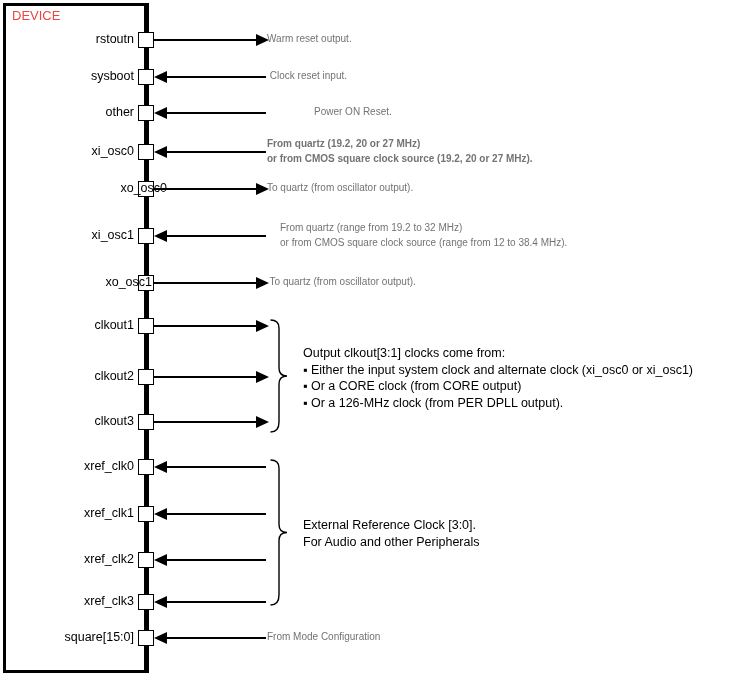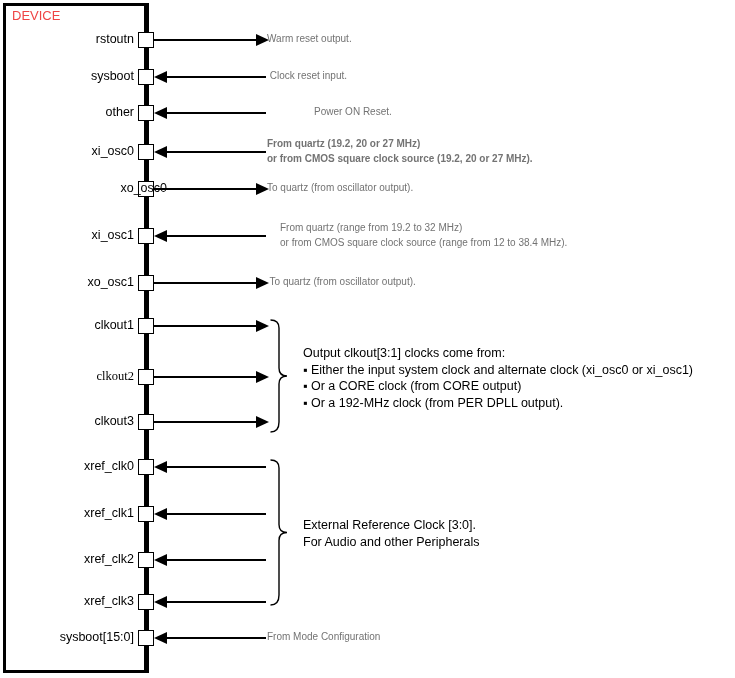--- a/index.html
+++ b/index.html
@@ -135,30 +135,30 @@
       <div class="wire" style="left: 154px; top: 188.2px; width: 102px;"></div>
       <div class="arrow right" style="left: 256px; top: 183px;"></div>
       <div class="desc" style="left: 267px; top: 180.25px;">To quartz (from oscillator output).</div>
       <div class="pin-box" style="left: 138px; top: 228px;"></div>
       <div class="pin-label" style="right: 601px; top: 228px;">xi_osc1</div>
       <div class="wire" style="left: 167px; top: 235.2px; width: 99px;"></div>
       <div class="arrow left" style="left: 154px; top: 230px;"></div>
       <div class="desc" style="left: 280px; top: 219.5px;">From quartz (range from 19.2 to 32 MHz)
 or from CMOS square clock source (range from 12 to 38.4 MHz).</div>
       <div class="pin-box" style="left: 138px; top: 275px;"></div>
-      <div class="pin-label" style="right: 601px; top: 275px;">xo_osc1</div>
+      <div class="pin-label" style="right: 583px; top: 275px;">xo_osc1</div>
       <div class="wire" style="left: 154px; top: 282.2px; width: 102px;"></div>
       <div class="arrow right" style="left: 256px; top: 277px;"></div>
       <div class="desc" style="left: 267px; top: 274.25px;"> To quartz (from oscillator output).</div>
       <div class="pin-box" style="left: 138px; top: 318px;"></div>
       <div class="pin-label" style="right: 601px; top: 318px;">clkout1</div>
       <div class="wire" style="left: 154px; top: 325.2px; width: 102px;"></div>
       <div class="arrow right" style="left: 256px; top: 320px;"></div>
       <div class="pin-box" style="left: 138px; top: 369px;"></div>
-      <div class="pin-label" style="right: 601px; top: 369px; font-family: Liberation Serif, serif;">clkout2</div>
+      <div class="pin-label" style="right: 601px; top: 369px;">clkout2</div>
       <div class="wire" style="left: 154px; top: 376.2px; width: 102px;"></div>
       <div class="arrow right" style="left: 256px; top: 371px;"></div>
       <div class="pin-box" style="left: 138px; top: 414px;"></div>
       <div class="pin-label" style="right: 601px; top: 414px;">clkout3</div>
       <div class="wire" style="left: 154px; top: 421.2px; width: 102px;"></div>
       <div class="arrow right" style="left: 256px; top: 416px;"></div>
       <div class="pin-box" style="left: 138px; top: 459px;"></div>
       <div class="pin-label" style="right: 601px; top: 459px;">xref_clk0</div>
       <div class="wire" style="left: 167px; top: 466.2px; width: 99px;"></div>
       <div class="arrow left" style="left: 154px; top: 461px;"></div>
@@ -168,33 +168,33 @@
       <div class="arrow left" style="left: 154px; top: 508px;"></div>
       <div class="pin-box" style="left: 138px; top: 552px;"></div>
       <div class="pin-label" style="right: 601px; top: 552px;">xref_clk2</div>
       <div class="wire" style="left: 167px; top: 559.2px; width: 99px;"></div>
       <div class="arrow left" style="left: 154px; top: 554px;"></div>
       <div class="pin-box" style="left: 138px; top: 594px;"></div>
       <div class="pin-label" style="right: 601px; top: 594px;">xref_clk3</div>
       <div class="wire" style="left: 167px; top: 601.2px; width: 99px;"></div>
       <div class="arrow left" style="left: 154px; top: 596px;"></div>
       <div class="pin-box" style="left: 138px; top: 630px;"></div>
-      <div class="pin-label" style="right: 601px; top: 630px;">sysboot[15:0]</div>
+      <div class="pin-label" style="right: 601px; top: 630px;">square[15:0]</div>
       <div class="wire" style="left: 167px; top: 637.2px; width: 99px;"></div>
       <div class="arrow left" style="left: 154px; top: 632px;"></div>
       <div class="desc" style="left: 267px; top: 629.25px;">From Mode Configuration</div>
     </div>
   <div id="group-layer">
       <svg class="brace-svg" width="20" height="116" style="left: 270px; top: 318px;">
         <path d="M 0.5 2 Q 9 2 9 10 L 9 50 Q 9 58 17 58 Q 9 58 9 66 L 9 104 Q 9 114 0.5 114" fill="none" stroke="#000000" stroke-width="1.4"></path>
       </svg>
       <div class="group-text" style="left: 303px; top: 345px;">Output clkout[3:1] clocks come from:
 ▪ Either the input system clock and alternate clock (xi_osc0 or xi_osc1)
 ▪ Or a CORE clock (from CORE output)
-▪ Or a 192-MHz clock (from PER DPLL output).</div>
+▪ Or a 126-MHz clock (from PER DPLL output).</div>
       <svg class="brace-svg" width="20" height="149" style="left: 270px; top: 458px;">
         <path d="M 0.5 2 Q 9 2 9 10 L 9 66.5 Q 9 74.5 17 74.5 Q 9 74.5 9 82.5 L 9 137 Q 9 147 0.5 147" fill="none" stroke="#000000" stroke-width="1.4"></path>
       </svg>
       <div class="group-text" style="left: 303px; top: 517px;">External Reference Clock [3:0].
 For Audio and other Peripherals</div>
     </div>
 
 </div>
 
 </body></html>

